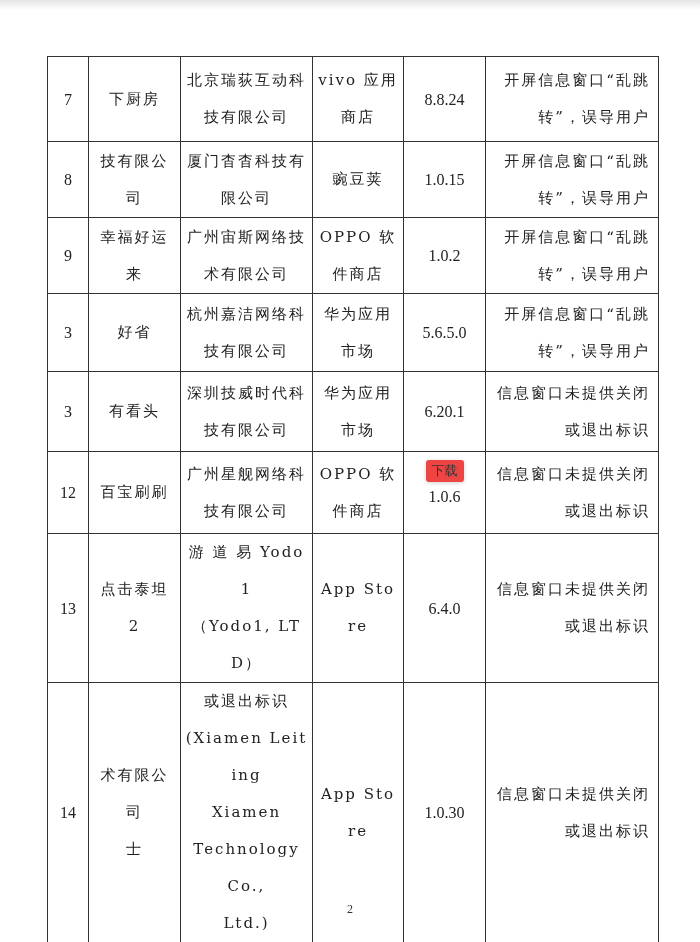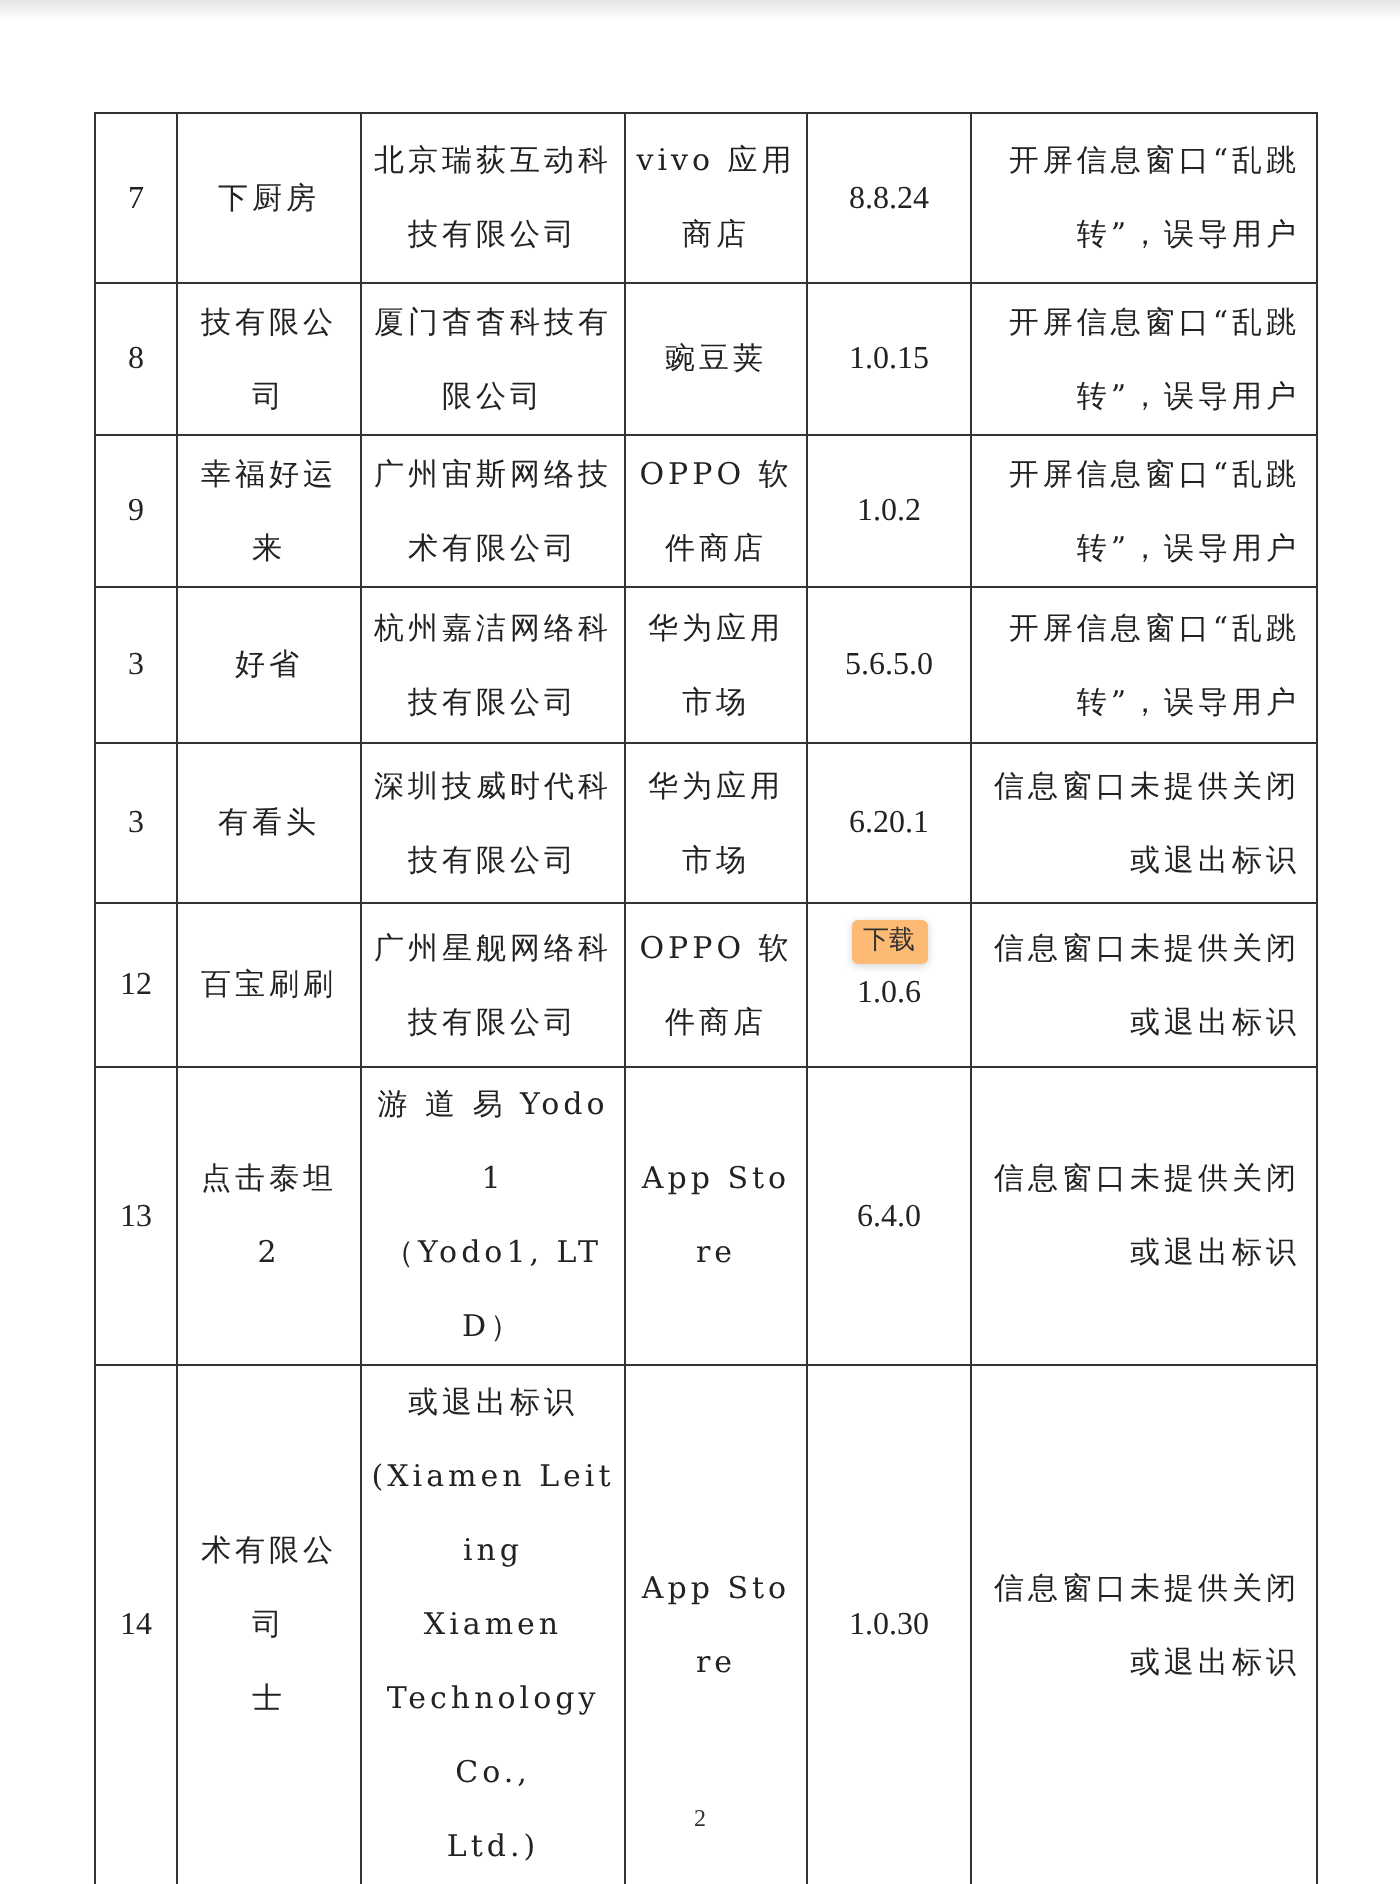--- a/index.html
+++ b/index.html
@@ -21,21 +21,21 @@
       word-break: break-all;
     }
     .doc-table td.num { font-family: "Liberation Serif", serif; font-size: 16px; letter-spacing: 0; }
     .doc-table td.ver { font-family: "Liberation Serif", serif; font-size: 16px; letter-spacing: 0; position: relative; }
     .doc-table td.issue { padding: 0 8px; text-align: right; }
     .col-no { width: 41px; } .col-app { width: 92px; } .col-dev { width: 132px; }
     .col-store { width: 91px; } .col-ver { width: 82px; } .col-issue { width: 173px; }
     .line { display: block; }
     .download-badge {
       position: absolute; left: 50%; transform: translateX(-50%); top: 8px;
-      background: #fdba74; color: #333; font-family: "DejaVu Sans", sans-serif;
+      background: #ef4444; color: #333; font-family: "DejaVu Sans", sans-serif;
       font-size: 13px; line-height: 22px; padding: 0 6px; border-radius: 3px;
       box-shadow: 0 1px 4px rgba(0,0,0,0.18); letter-spacing: 0;
     }
     .ver-text-shift { display: block; padding-top: 8px; }
     .page-number {
       position: absolute; left: 0; width: 700px; top: 902px; text-align: center;
       font-family: "Liberation Serif", serif; font-size: 12px; color: #333;
     }
   </style>
 </head>

